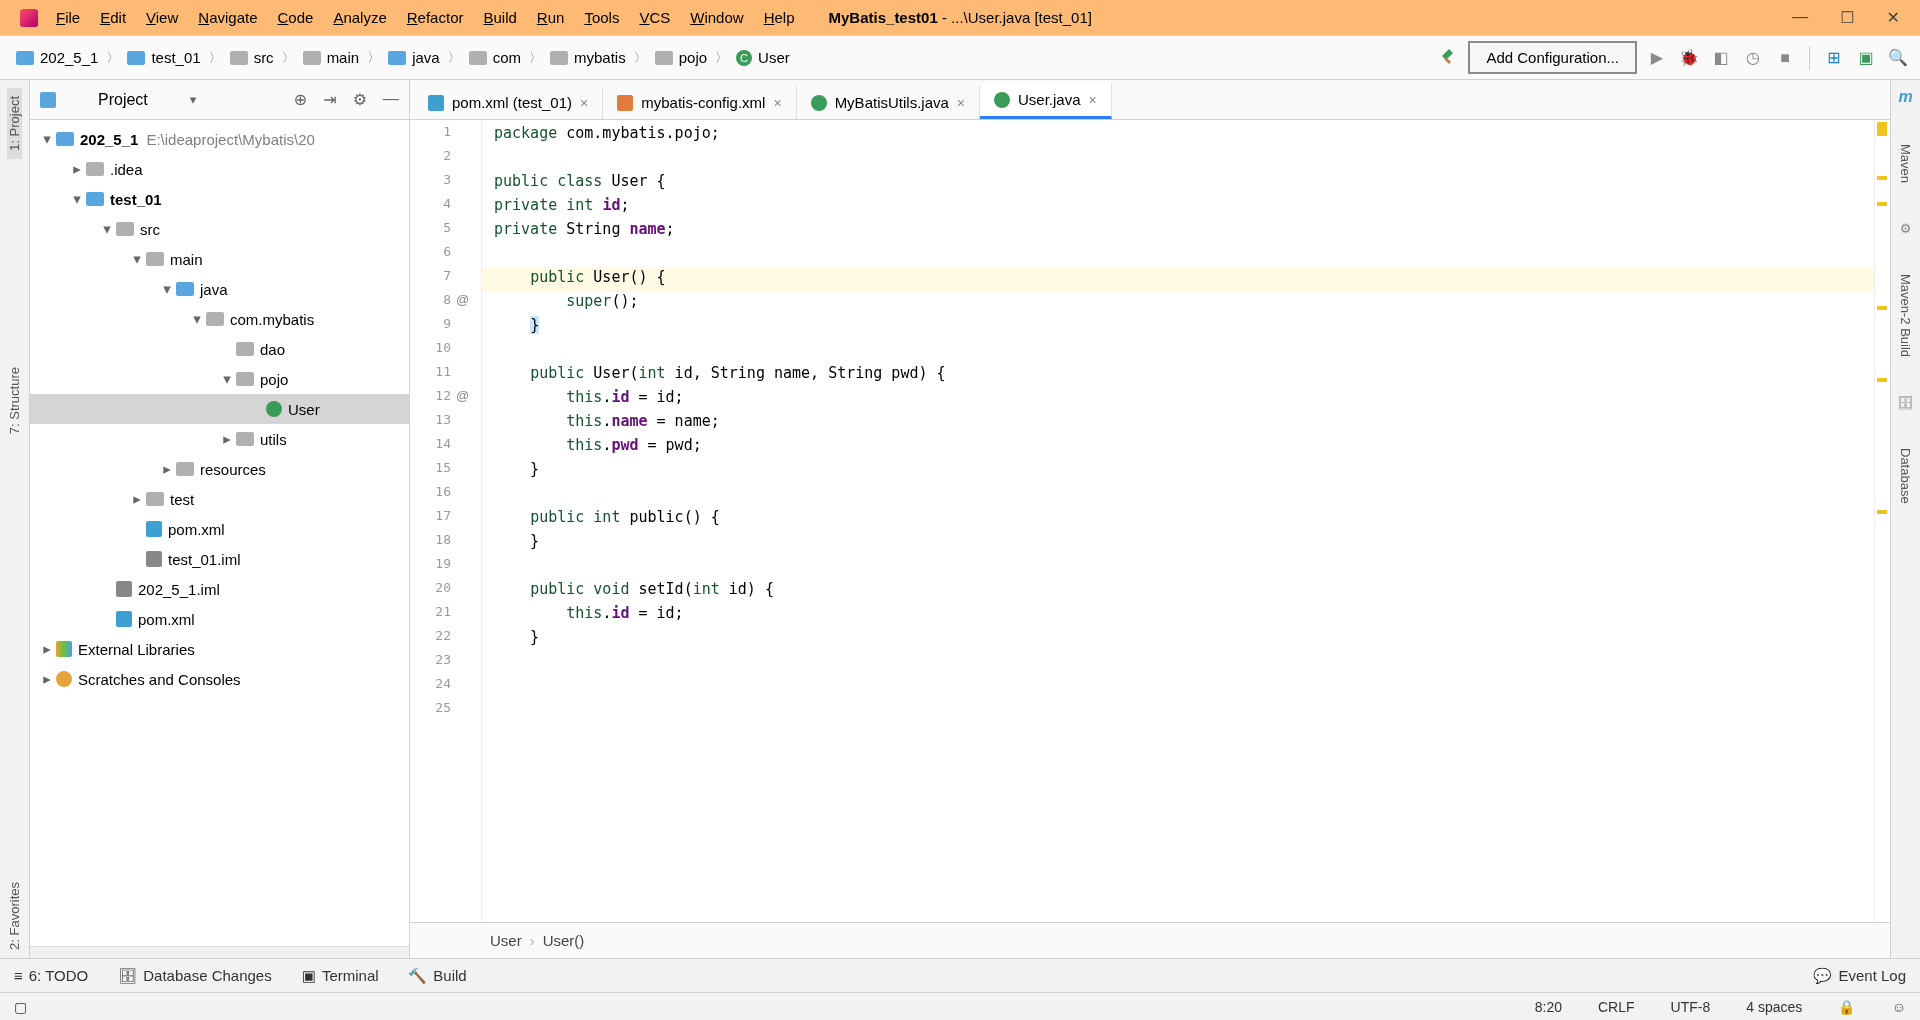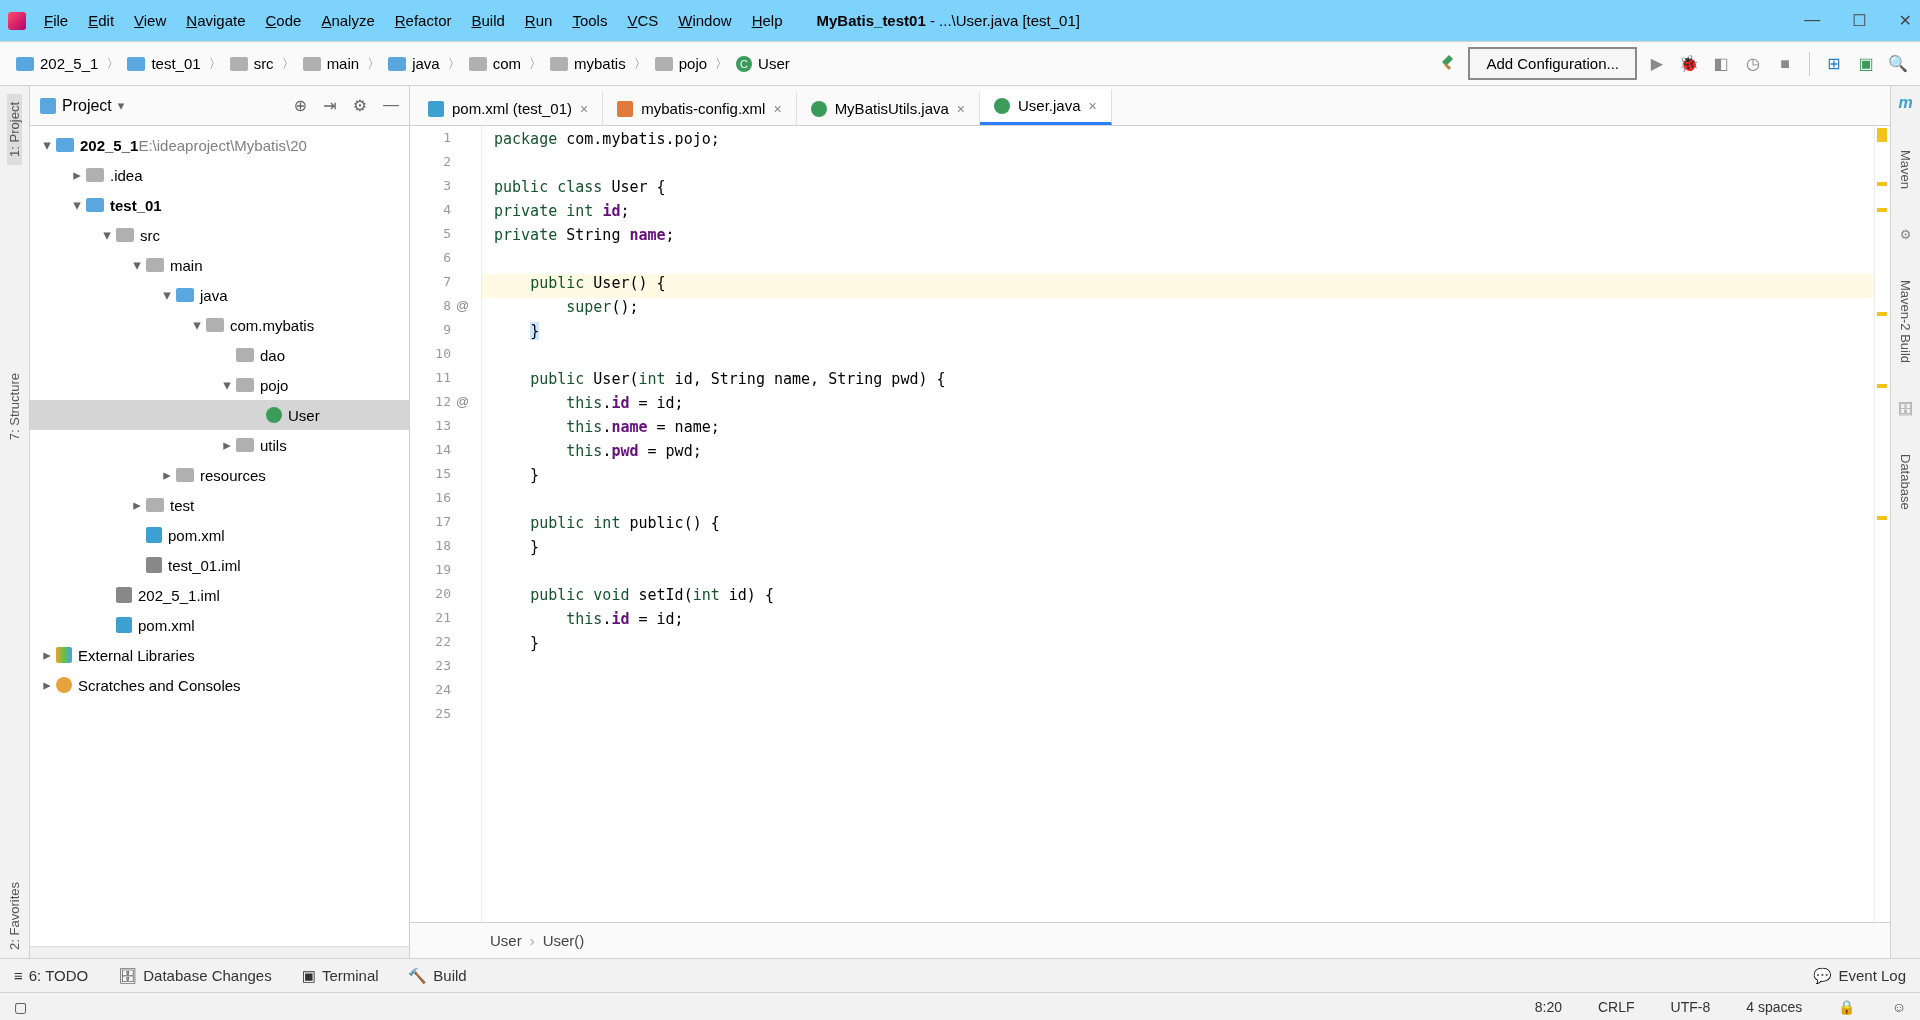--- a/index.html
+++ b/index.html
@@ -1,20 +1,20 @@
 <!DOCTYPE html>
 <html><head>
 <meta charset="utf-8">
 <style>
 * { box-sizing: border-box; margin: 0; padding: 0; }
 body { font-family: "Segoe UI", Arial, sans-serif; font-size: 13px; color: #000; background: #fff; overflow: hidden; }
 .window { width: 1920px; height: 1020px; display: flex; flex-direction: column; }
 
 
-.menubar { height: 42px; display: flex; align-items: center; padding: 0 8px; border-bottom: 1px solid #d1d1d1; background: #7dd3fc; }
+.menubar { height: 36px; display: flex; align-items: center; padding: 0 20px; border-bottom: 1px solid #d1d1d1; background: #fdba74; }
 .app-icon { width: 18px; height: 18px; margin-right: 8px; background: linear-gradient(135deg,#ff4d6d,#b3006b); border-radius: 3px; }
 .menu-item { padding: 4px 10px; font-size: 15px; cursor: default; }
 .menu-item u { text-decoration: underline; }
 .title-area { margin-left: 24px; font-size: 15px; color: #000; }
 .title-bold { font-weight: 600; }
 .win-controls { margin-left: auto; display: flex; gap: 32px; font-size: 16px; color: #444; }
 
 
 .toolbar { height: 44px; display: flex; align-items: center; padding: 0 10px; border-bottom: 1px solid #d1d1d1; background: #fafafa; }
 .crumb { display: flex; align-items: center; gap: 6px; padding: 2px 6px; font-size: 15px; }
@@ -31,39 +31,39 @@
 
 .main { flex: 1; display: flex; min-height: 0; }
 
 
 .left-rail { width: 30px; background: #f2f2f2; border-right: 1px solid #d1d1d1; display: flex; flex-direction: column; align-items: center; padding-top: 8px; gap: 40px; }
 .rail-label { writing-mode: vertical-rl; transform: rotate(180deg); font-size: 13px; color: #555; padding: 8px 0; cursor: default; }
 .rail-label.active { background: #ddd; }
 
 
 .project-panel { width: 380px; border-right: 1px solid #d1d1d1; display: flex; flex-direction: column; background: #fff; }
-.project-header { height: 40px; display: flex; align-items: center; padding: 0 10px; border-bottom: 1px solid #d1d1d1; background: #fafafa; }
+.project-header { height: 40px; display: flex; align-items: center; padding: 0 10px; border-bottom: 1px solid #d1d1d1; background: #fafafa; gap: 36px; }
 .ph-icon { width: 16px; height: 16px; background: #5aa7e0; border-radius: 2px; margin-right: 6px; }
 .ph-title { font-size: 16px; font-weight: 500; }
 .ph-chevron { margin-left: 6px; color: #666; }
 .ph-tools { margin-left: auto; display: flex; gap: 16px; color: #666; font-size: 16px; }
 .project-tree { flex: 1; overflow: auto; padding: 4px 0; }
 .tree-row { display: flex; align-items: center; height: 30px; font-size: 15px; padding-left: 4px; white-space: nowrap; }
 .tree-row.selected { background: #d5d5d5; }
 .tree-row .arrow { width: 18px; color: #666; text-align: center; }
 .tree-row .pad { display: inline-block; }
 .ticon { width: 18px; height: 14px; margin-right: 6px; display: inline-block; border-radius: 2px; }
 .ticon.folder { background: #b0b0b0; }
 .ticon.folder-blue { background: #5aa7e0; }
 .ticon.class { width: 16px; height: 16px; border-radius: 50%; background: #3b9c5a; }
 .ticon.maven { width: 16px; height: 16px; background: #3da0d1; font-style: italic; }
 .ticon.iml { width: 16px; height: 16px; background: #888; }
 .ticon.libs { width: 16px; height: 16px; background: linear-gradient(90deg,#e6a23c,#67c23a,#409eff); }
 .ticon.scratch { width: 16px; height: 16px; border-radius: 50%; background: #e6a23c; }
-.tree-hint { color: #808080; margin-left: 0; }
+.tree-hint { color: #808080; margin-left: 8px; }
 .tree-name.bold { font-weight: 700; }
 .tree-scroll { height: 12px; background: #f0f0f0; border-top: 1px solid #ddd; }
 
 
 .editor-area { flex: 1; display: flex; flex-direction: column; min-width: 0; }
 .tabs { height: 40px; display: flex; align-items: flex-end; border-bottom: 1px solid #d1d1d1; background: #fafafa; padding-left: 4px; }
 .tab { display: flex; align-items: center; gap: 8px; padding: 8px 14px; font-size: 15px; border-right: 1px solid #e0e0e0; }
 .tab.active { border-bottom: 3px solid #2d7ff9; background: #fff; }
 .tab .tab-icon { width: 16px; height: 16px; border-radius: 50%; }
 .tab .tab-icon.maven { background: #3da0d1; border-radius: 2px; }

